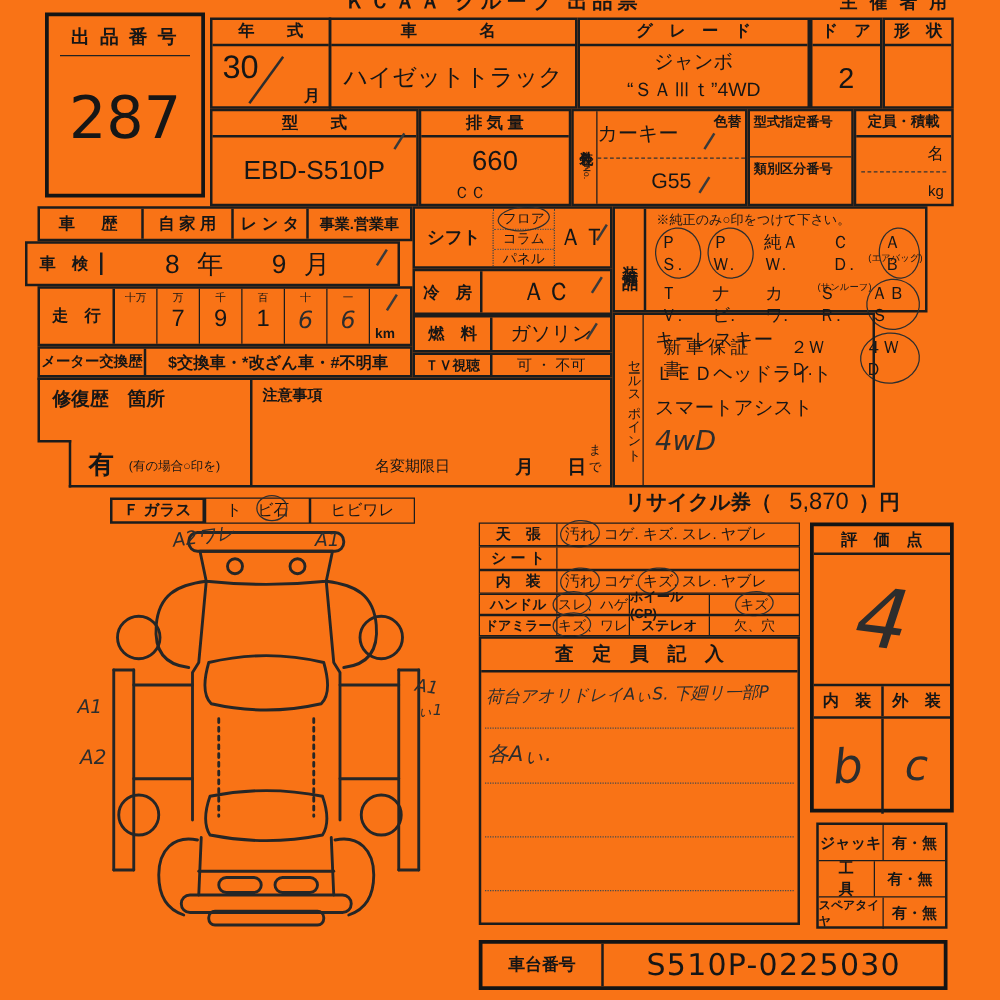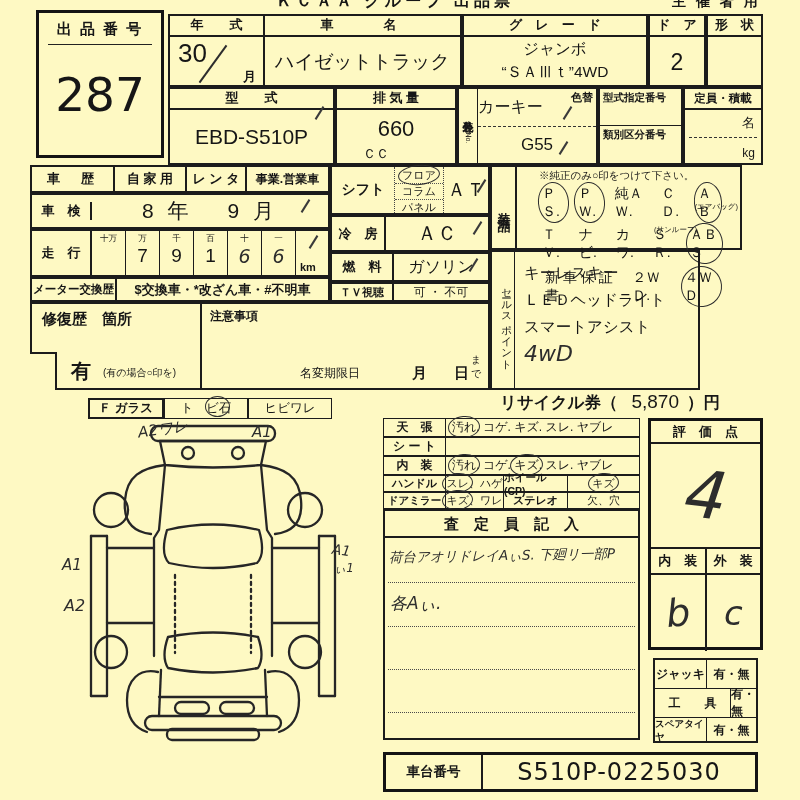--- a/index.html
+++ b/index.html
@@ -1,16 +1,16 @@
 <!DOCTYPE html>
 <html><head>
 <meta charset="utf-8">
 <style>
   html,body{margin:0;padding:0;background:#e9e8e4;}
-  .sheet{position:relative;width:800px;height:800px;overflow:hidden;background:#fef9c3;
+  .sheet{position:relative;width:800px;height:800px;overflow:hidden;background:#f97316;
          font-family:"Liberation Sans",sans-serif;color:#161616;}
   .abs{position:absolute;box-sizing:border-box;}
   .b2{border:2px solid #1c1c1c;}
   .b25{border:3px solid #141414;}
   .b15{border:1.5px solid #1c1c1c;}
   .head{height:19px;line-height:18px;border-bottom:2px solid #1c1c1c;font-weight:bold;
         text-align:center;font-size:13px;}
   .lbl{display:flex;align-items:center;justify-content:center;font-weight:bold;
        border-right:2px solid #1c1c1c;box-sizing:border-box;}
   .cell{display:flex;align-items:center;justify-content:center;box-sizing:border-box;}
@@ -97,21 +97,21 @@
     <span class="abs" style="right:6px;bottom:3px;font-size:12px;">kg</span>
   </div>
 
   <div class="abs b2" style="left:30px;top:165px;width:300px;height:28px;display:flex;">
     <div class="lbl" style="width:83px;font-size:13px;letter-spacing:4px;">車　歴</div>
     <div class="cell" style="width:72px;border-right:2px solid #1c1c1c;font-size:13px;font-weight:bold;">自 家 用</div>
     <div class="cell" style="width:60px;border-right:2px solid #1c1c1c;font-size:13px;font-weight:bold;">レ ン タ</div>
     <div class="cell" style="flex:1;font-size:12px;font-weight:bold;">事業.営業車</div>
   </div>
 
-  <div class="abs b2" style="left:30px;top:193px;width:300px;height:36px;display:flex;align-items:center;">
+  <div class="abs b2" style="left:20px;top:193px;width:300px;height:36px;display:flex;align-items:center;">
     <div class="lbl" style="width:60px;font-size:13px;">車　検</div>
     <div class="cell" style="flex:1;font-size:21px;letter-spacing:4px;">8 年　 9 月</div>
   </div>
 
   <div class="abs b2" style="left:30px;top:229px;width:300px;height:48px;display:flex;">
     <div class="lbl" style="width:60px;font-size:13px;">走　行</div>
     <div style="width:33px;border-right:1.6px solid #1c1c1c;text-align:center;">
       <div style="font-size:8.5px;padding-top:2px;">十万</div>
       <div style="font-size:19px;"></div>
     </div>
@@ -162,21 +162,21 @@
     <div class="lbl" style="width:62px;font-size:13px;">燃　料</div>
     <div class="cell" style="flex:1;font-size:16px;">ガソリン</div>
   </div>
   <div class="abs b2" style="left:330px;top:282px;width:160px;height:20px;display:flex;">
     <div class="lbl" style="width:62px;font-size:11px;">ＴＶ視聴</div>
     <div class="cell" style="flex:1;font-size:12px;">可 ・ 不可</div>
   </div>
 
   <div class="abs b2" style="left:490px;top:165px;width:252px;height:85px;display:flex;">
     <div class="vtext cell" style="width:25px;border-right:2px solid #1c1c1c;font-size:13px;font-weight:bold;letter-spacing:4px;">装備品</div>
-    <div style="flex:1;padding:2px 22px;position:relative;">
+    <div style="flex:1;padding:2px 8px;position:relative;">
       <div style="font-size:10.5px;">※純正のみ○印をつけて下さい。</div>
       <div style="display:flex;gap:13px;font-size:14px;margin-top:2px;padding-left:3px;">
         <span class="circ">ＰＳ.</span>
         <span class="circ">ＰＷ.</span>
         <span>純ＡＷ.</span>
         <span>ＣＤ.</span>
         <span class="circ">ＡＢ</span>
       </div>
       <span class="abs" style="right:2px;top:35px;font-size:7.5px;">(エアバッグ)</span>
       <div style="display:flex;gap:15px;font-size:14px;margin-top:5px;padding-left:3px;">
@@ -355,21 +355,21 @@
       </div>
     </div>
   </div>
 
   <div class="abs b2" style="left:653px;top:658px;width:105px;height:85px;">
     <div style="display:flex;height:28px;border-bottom:1.6px solid #1c1c1c;justify-content:center;">
       <div class="lbl" style="width:52px;font-size:12px;border-right-width:1.6px;">ジャッキ</div>
       <div class="cell" style="flex:1;font-size:12px;font-weight:bold;">有・無</div>
     </div>
     <div style="display:flex;height:28px;border-bottom:1.6px solid #1c1c1c;">
-      <div class="lbl" style="width:76px;font-size:12px;border-right-width:1.6px;text-align:center;">工　　具</div>
+      <div class="lbl" style="width:45px;font-size:12px;border-right-width:1.6px;text-align:center;">工　　具</div>
       <div class="cell" style="flex:1;font-size:12px;font-weight:bold;">有・無</div>
     </div>
     <div style="display:flex;height:25px;">
       <div class="lbl" style="width:52px;font-size:9.5px;border-right-width:1.6px;">スペアタイヤ</div>
       <div class="cell" style="flex:1;font-size:12px;font-weight:bold;">有・無</div>
     </div>
   </div>
 
   <div class="abs b25" style="left:383px;top:752px;width:375px;height:40px;display:flex;">
     <div class="lbl" style="width:97px;font-size:13.5px;">車台番号</div>

